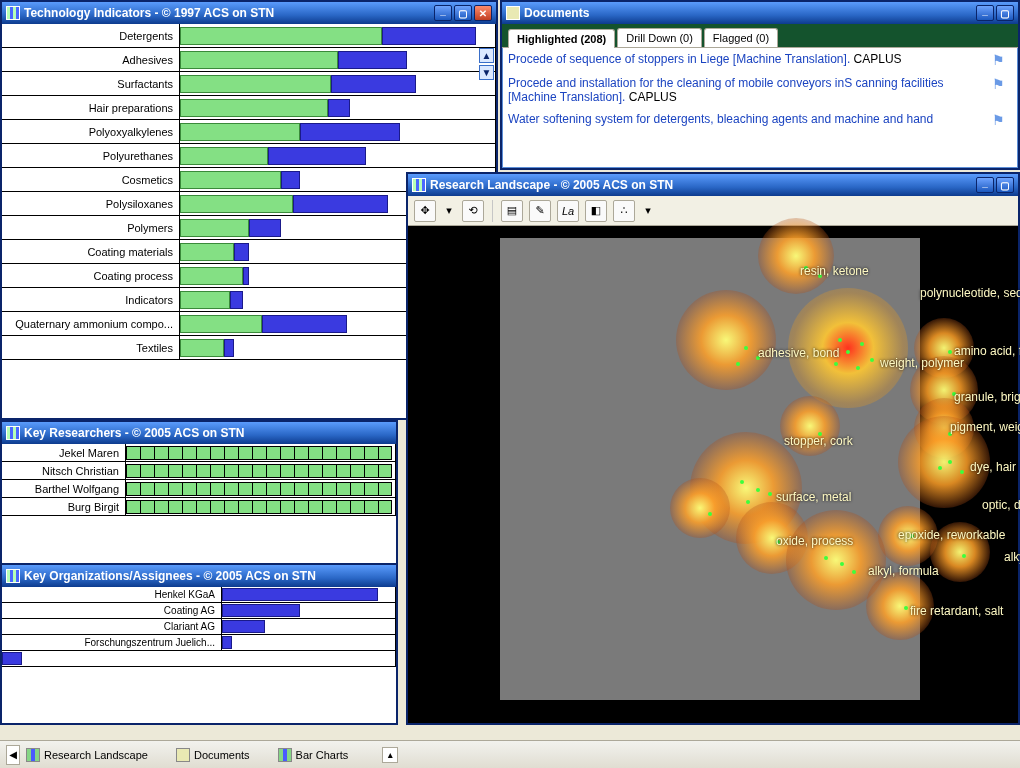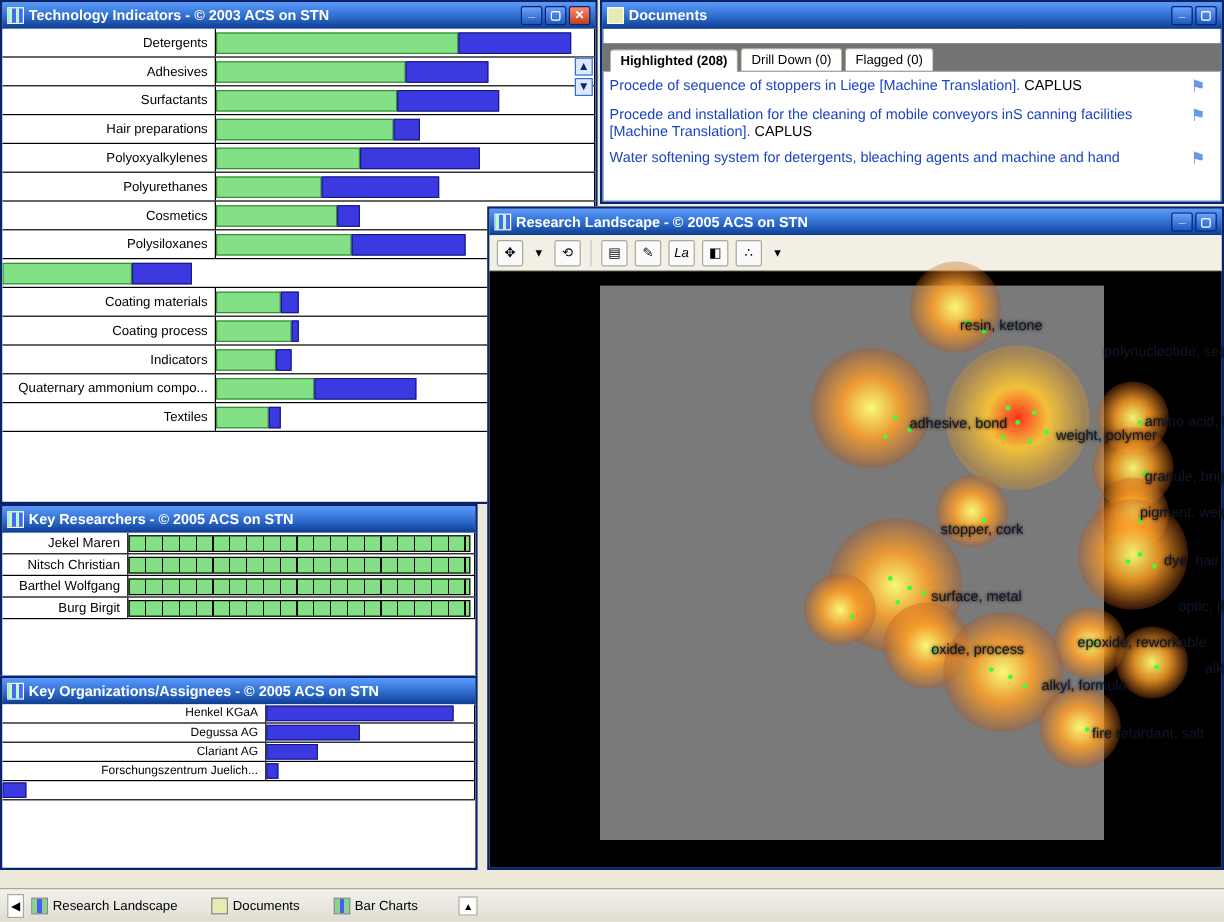--- a/index.html
+++ b/index.html
@@ -94,30 +94,30 @@
   .updown .arrow {
     width:15px;height:15px; background:#dbe8ff; border:1px solid #396ec8;
     display:flex;align-items:center;justify-content:center;
     font-size:10px; color:#0a246a; cursor:pointer;
   }
 
   
   #win-researchers { left:0; top:420px; width:398px; height:145px; }
   #win-orgs        { left:0; top:563px; width:398px; height:162px; }
   .small-chart .bar-row { height:18px; }
-  .small-chart .bar-label { width:105px; font-size:11px; }
+  .small-chart .bar-label { width:124px; font-size:11px; }
   .small-chart .bar-seg { top:2px; height:14px; }
   #win-orgs .bar-label { width:220px; font-size:10px; }
   #win-orgs .bar-seg.blue { background:#3a3ae0; }
   #win-orgs .bar-row { height:16px; }
   #win-orgs .bar-seg { top:1px; height:13px; }
 
   
   #win-docs { left:500px; top:0; width:520px; height:170px; }
-  .tabs { display:flex; padding:4px 6px 0 6px; height:24px; background:#737373; border-bottom:1px solid #aca899;margin-top:12px; }
+  .tabs { display:flex; padding:4px 6px 0 6px; height:24px; background:#14532d; border-bottom:1px solid #aca899; }
   .tabs .tab {
     border:1px solid #aca899;
     border-bottom:none;
     background:#fff;
     padding:3px 8px;
     font-size:11px;
     margin-right:2px;
     border-radius:3px 3px 0 0;
     cursor:pointer;
   }
@@ -145,21 +145,21 @@
     background:#000; position:relative;
     height:calc(100% - 22px - 30px);
   }
   .ls-inner {
     position:absolute;
     left:92px; top:12px; width:420px; height:462px;
     background:#7a7a7a;
   }
   .cluster {
     position:absolute;
-    font-size:12px; color:#0f172a;
+    font-size:12px; color:#fef9c3;
     white-space:nowrap;
     text-shadow:0 0 3px #000;
   }
   .heat {
     position:absolute;
     border-radius:50%;
     background: radial-gradient(circle, rgba(255,255,120,0.95) 0%, rgba(255,160,40,0.85) 35%, rgba(180,80,20,0.3) 70%, rgba(0,0,0,0) 100%);
     pointer-events:none;
   }
   .heat.hot {
@@ -193,21 +193,21 @@
     border:1px solid #aca899; background:#fff;
     display:flex;align-items:center;justify-content:center; cursor:pointer;
   }
 </style>
 </head>
 <body>
 
 <div id="win-tech" class="window">
   <div class="titlebar">
     <div class="title-icon bar"></div>
-    <div class="title-text">Technology Indicators - © 2003 ACS on STN</div>
+    <div class="title-text">Technology Indicators - © 1997 ACS on STN</div>
     <div class="win-buttons">
       <div class="win-btn min"></div>
       <div class="win-btn max"></div>
       <div class="win-btn close"></div>
     </div>
   </div>
   <div class="chart-area" id="tech-chart">
     <div class="updown">
       <div class="arrow">▲</div>
       <div class="arrow">▼</div>
@@ -262,20 +262,21 @@
         </div>
       </div>
       <div class="bar-row">
         <div class="bar-label">Polysiloxanes</div>
         <div class="bar-track">
           <div class="bar-seg green" style="left: 0px; width: 36%;"></div>
           <div class="bar-seg blue" style="left: 36%; width: 30%;"></div>
         </div>
       </div>
       <div class="bar-row">
+        <div class="bar-label">Polymers</div>
         <div class="bar-track">
           <div class="bar-seg green" style="left: 0px; width: 22%;"></div>
           <div class="bar-seg blue" style="left: 22%; width: 10%;"></div>
         </div>
       </div>
       <div class="bar-row">
         <div class="bar-label">Coating materials</div>
         <div class="bar-track">
           <div class="bar-seg green" style="left: 0px; width: 17%;"></div>
           <div class="bar-seg blue" style="left: 17%; width: 5%;"></div>
@@ -351,21 +352,21 @@
     <div class="title-text">Key Organizations/Assignees - © 2005 ACS on STN</div>
   </div>
   <div class="chart-area small-chart" id="orgs-chart">
       <div class="bar-row">
         <div class="bar-label">Henkel KGaA</div>
         <div class="bar-track">
           <div class="bar-seg blue" style="left: 0px; width: 90%;"></div>
         </div>
       </div>
       <div class="bar-row">
-        <div class="bar-label">Degussa AG</div>
+        <div class="bar-label">Coating AG</div>
         <div class="bar-track">
           <div class="bar-seg blue" style="left: 0px; width: 45%;"></div>
         </div>
       </div>
       <div class="bar-row">
         <div class="bar-label">Clariant AG</div>
         <div class="bar-track">
           <div class="bar-seg blue" style="left: 0px; width: 25%;"></div>
         </div>
       </div>

